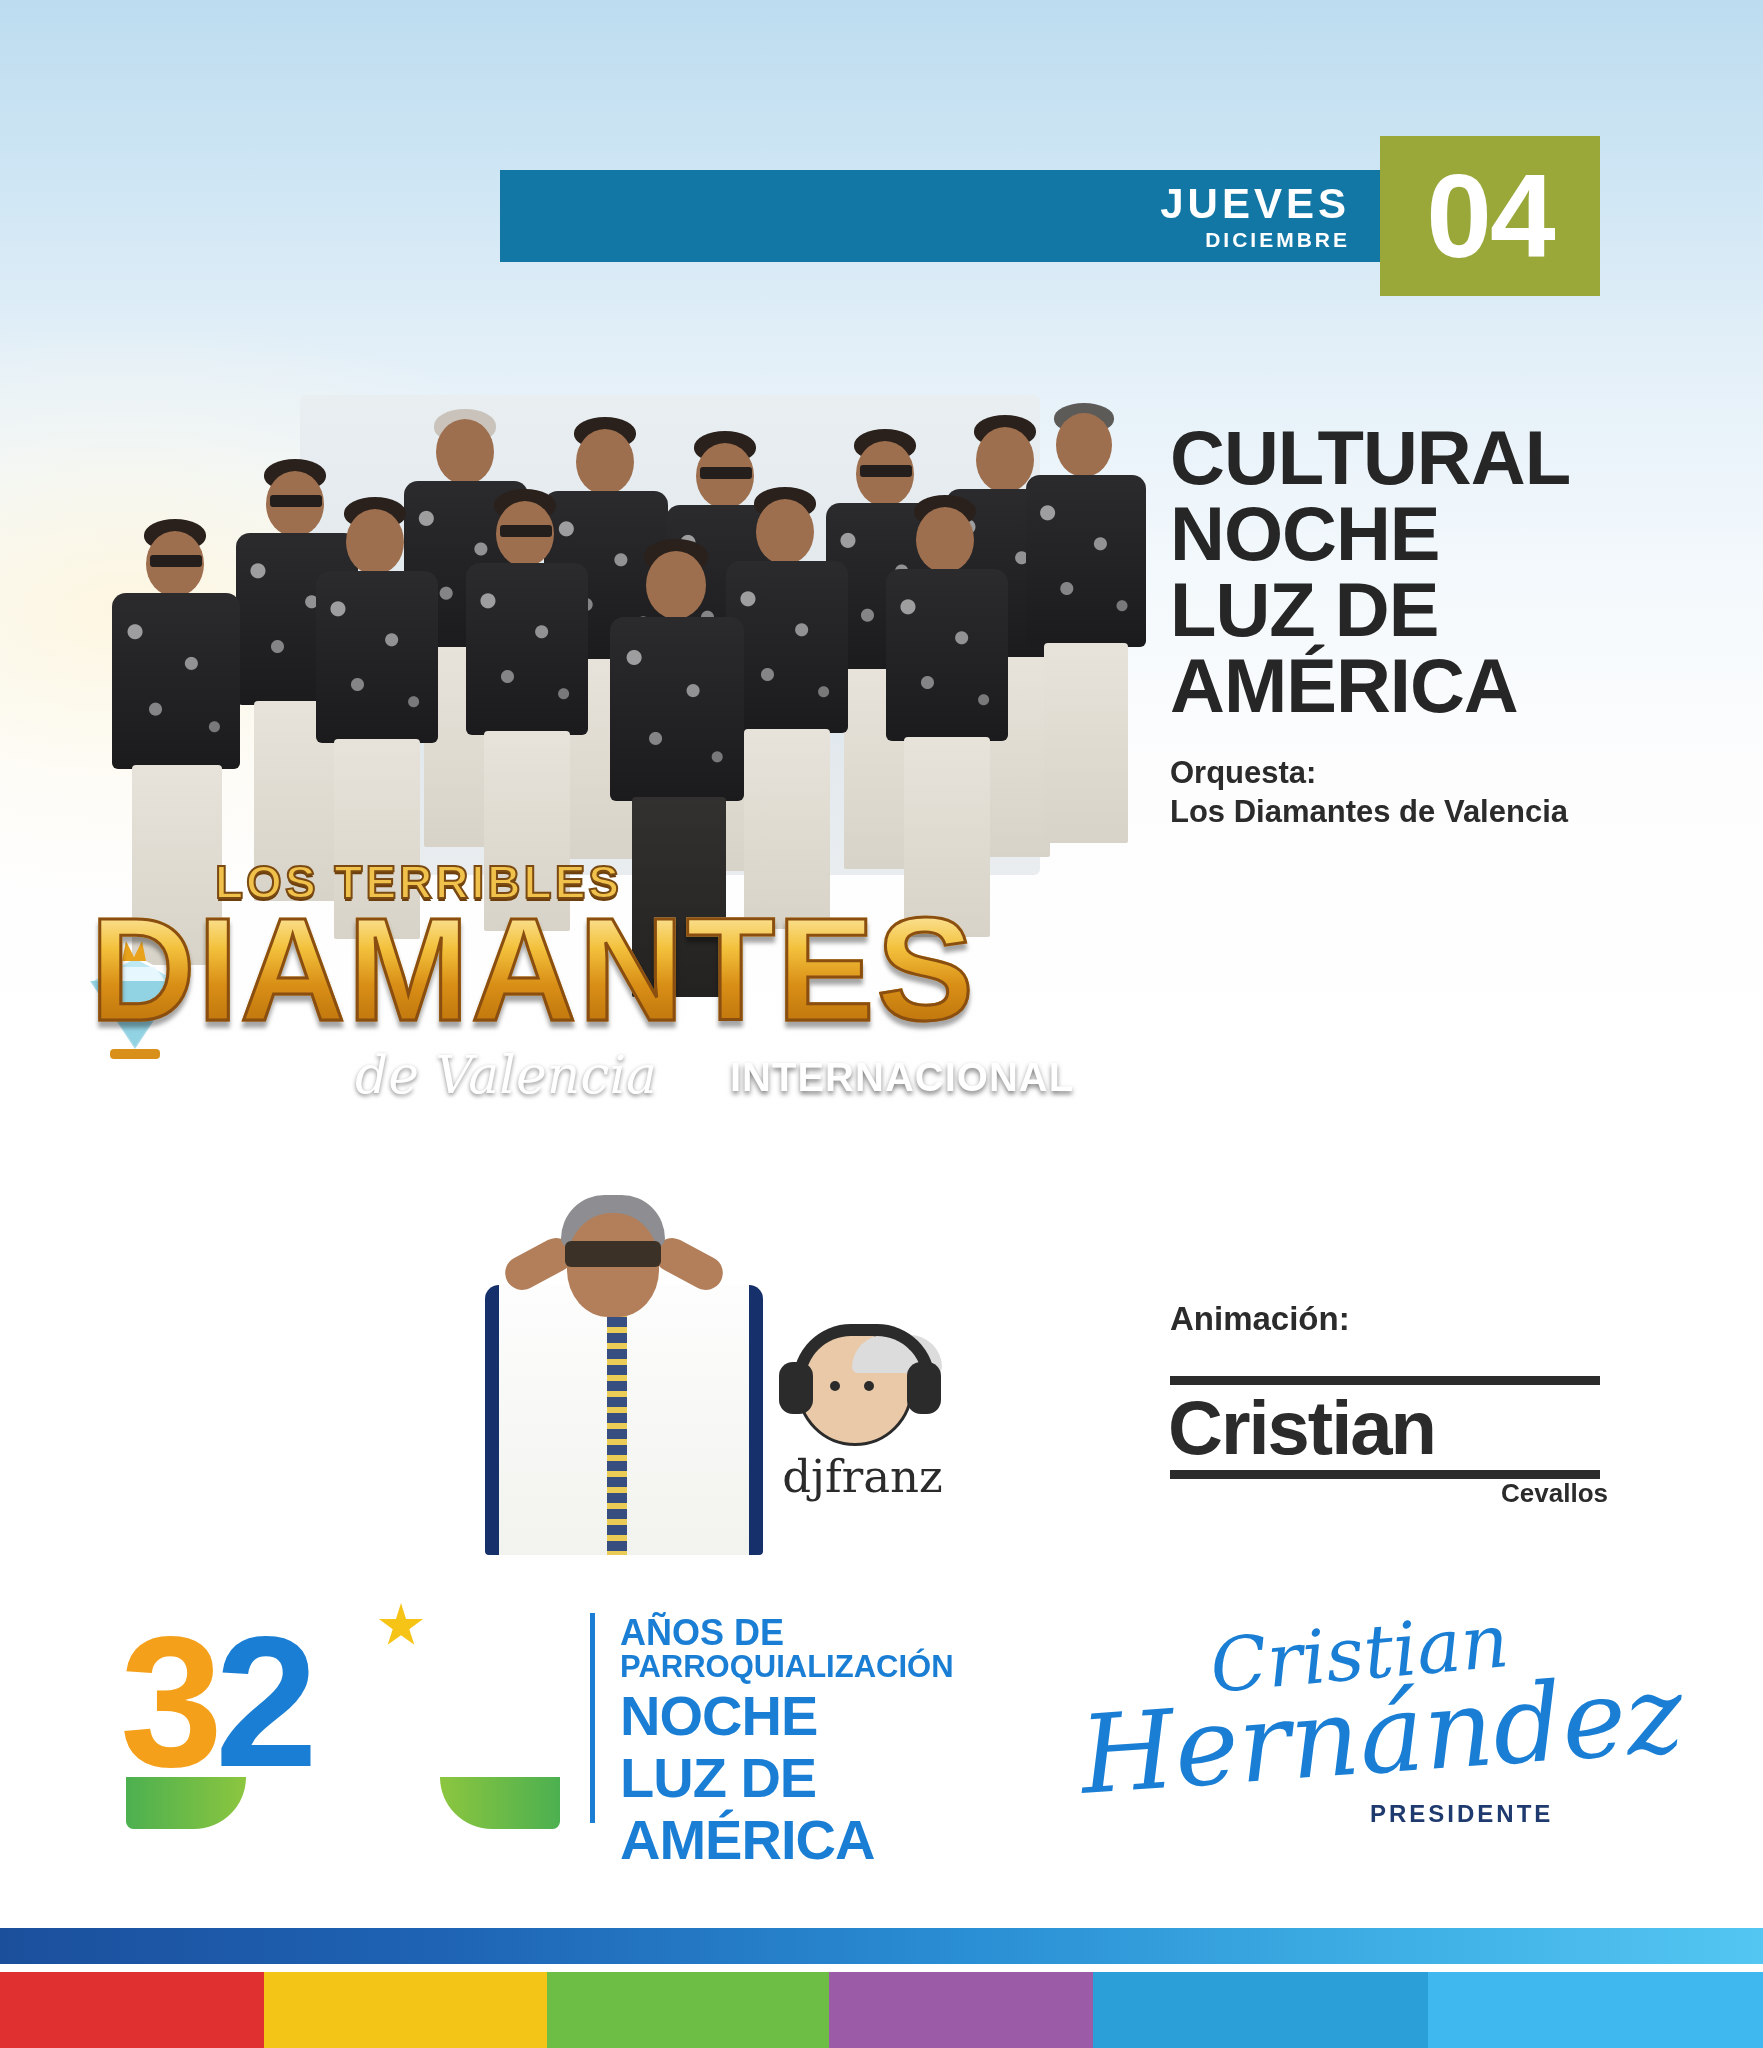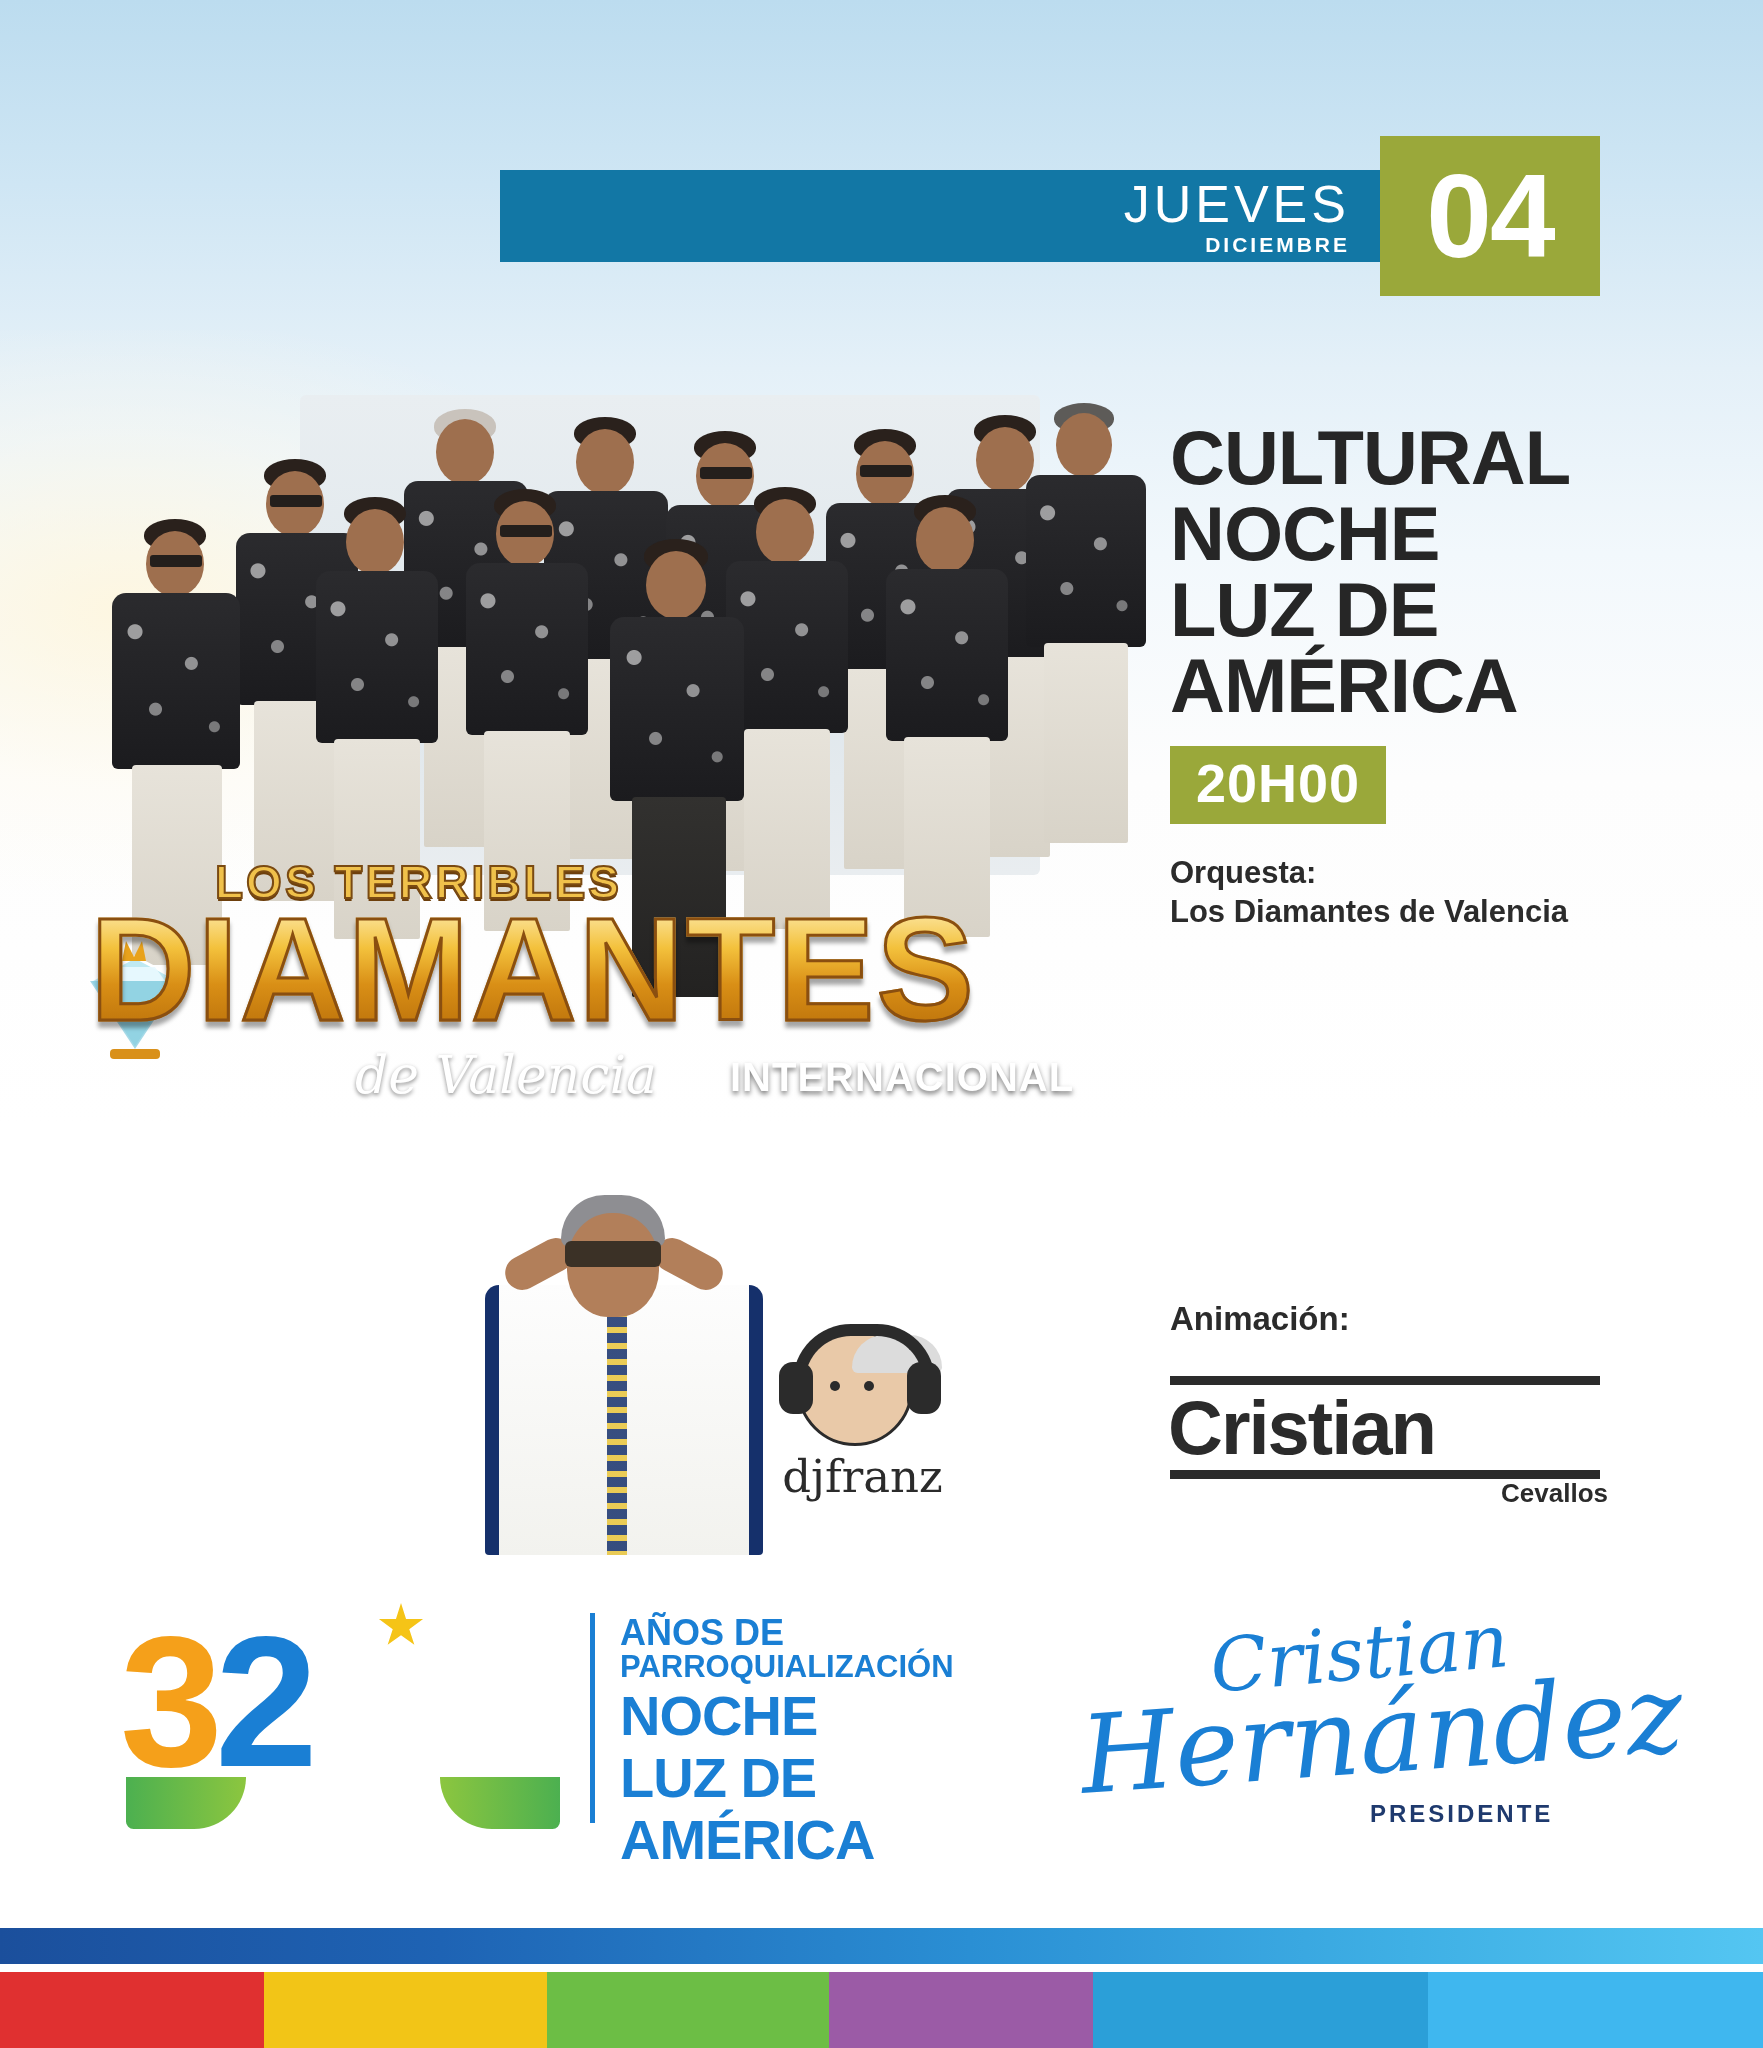--- a/index.html
+++ b/index.html
@@ -32,21 +32,21 @@
   
   .date-bar{
     position:absolute;left:500px;top:170px;width:880px;height:92px;
     background:#1277a5;
     display:flex;align-items:center;justify-content:flex-end;
   }
   .date-bar .dtext{
     text-align:right;color:#ffffff;padding-right:30px;line-height:1;
   }
   .date-bar .dow{
-    font-size:52px;font-weight:normal;letter-spacing:4px;
+    font-size:42px;font-weight:bold;letter-spacing:4px;
   }
   .date-bar .mon{
     font-size:21px;font-weight:bold;letter-spacing:3px;margin-top:4px;
   }
   .date-num{
     position:absolute;left:1380px;top:136px;width:220px;height:160px;
     background:#9aa83a;color:#ffffff;
     display:flex;align-items:center;justify-content:center;
     font-size:118px;font-weight:bold;letter-spacing:-2px;
   }
@@ -399,21 +399,20 @@
   <div class="lt-intl">INTERNACIONAL</div>
 </div>
 
 <div class="right-col">
   <div class="title-main">
     <div>CULTURAL</div>
     <div>NOCHE</div>
     <div>LUZ DE</div>
     <div>AMÉRICA</div>
   </div>
-  <div class="time-badge">20H00</div>
   <div class="info-block second">
     <div>Orquesta:</div>
     <div>Los Diamantes de Valencia</div>
   </div>
 </div>
 
 <div class="anim-label">Animación:</div>
 
 <div class="cristian-logo">
   <div class="cl-bar"></div>

